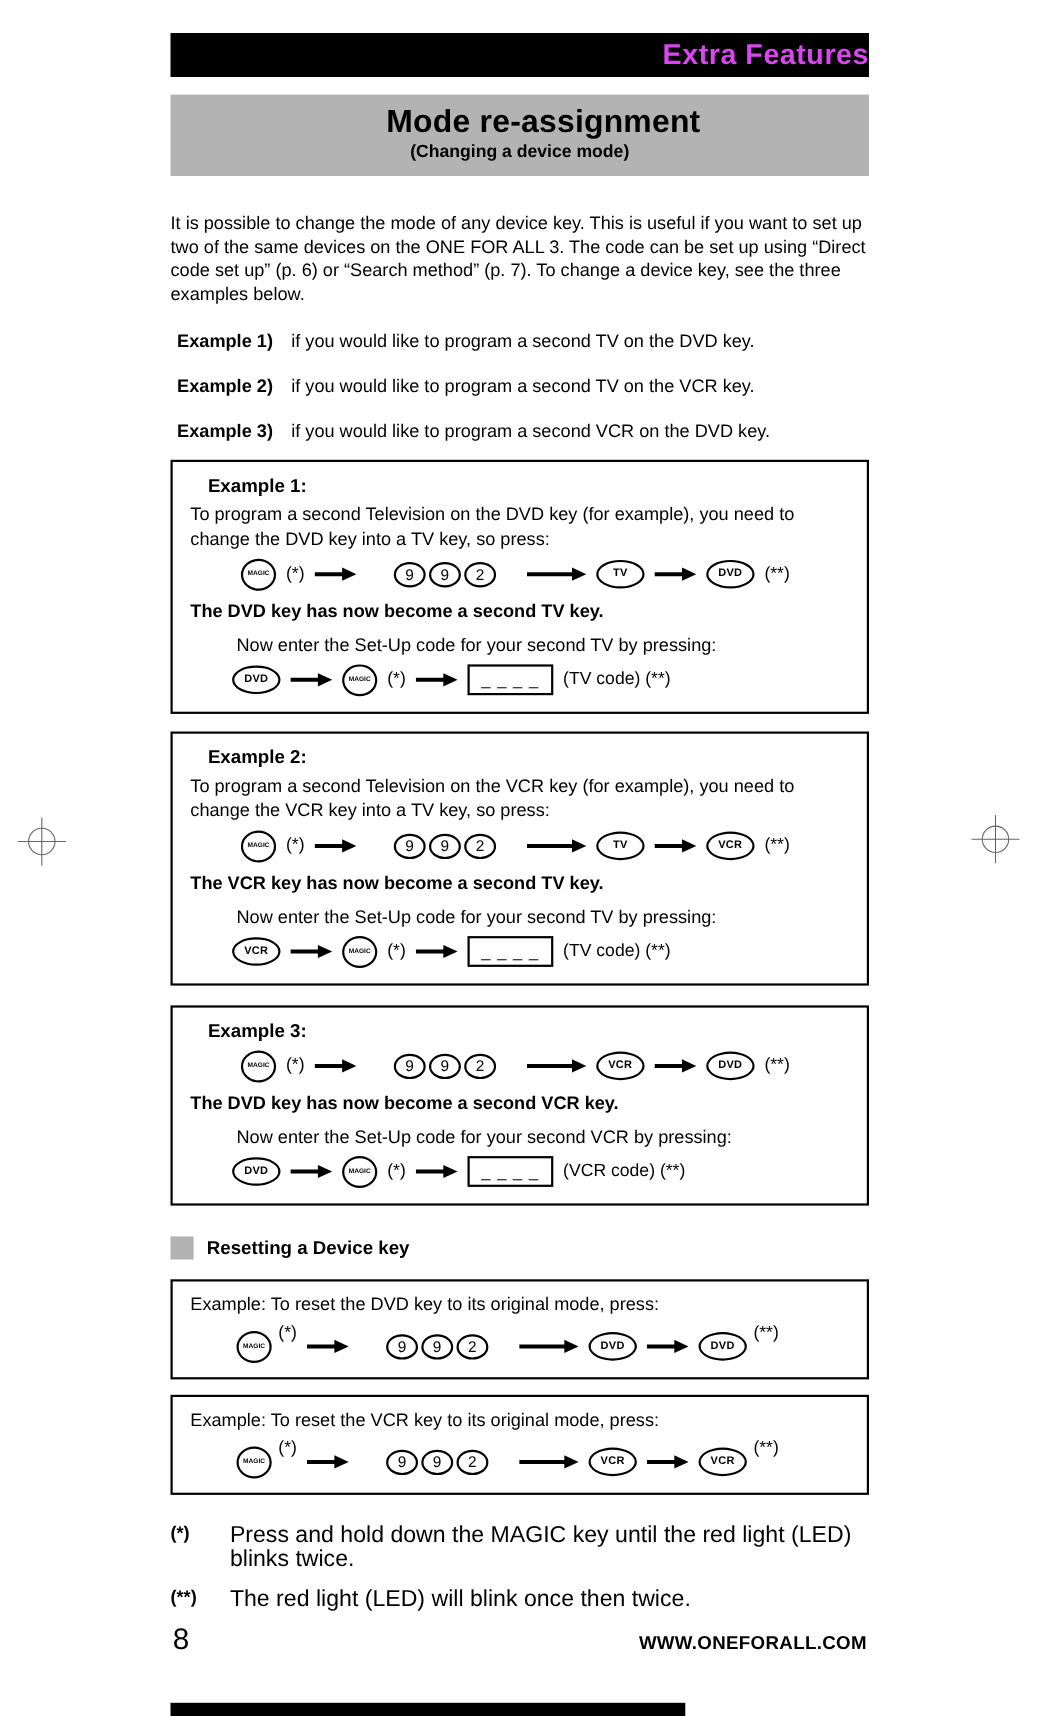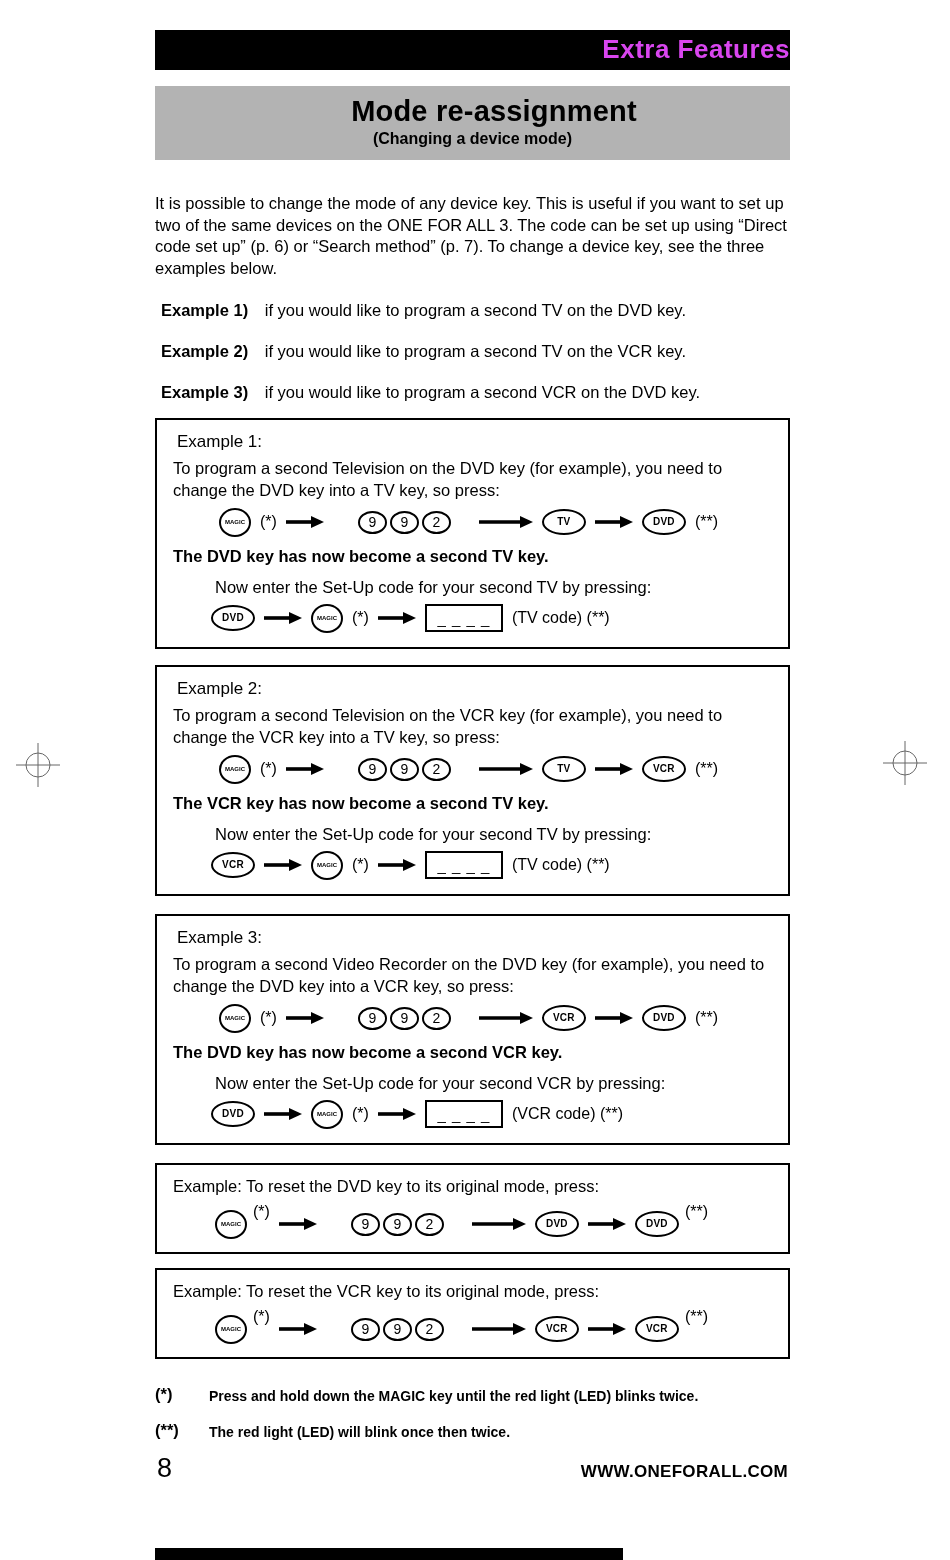--- a/index.html
+++ b/index.html
@@ -21,21 +21,21 @@
   .banner-gray .sub { font-size:16px; font-weight:bold; margin-top:2px; }
 
   .intro { margin-top:33px; font-size:16.5px; line-height:21.5px; }
 
   .exlist { margin-top:4px; }
   .exlist-item { margin-top:22px; font-size:16.5px; margin-left:6px; }
   .exlist-item b { margin-right:12px; }
 
   .exbox { border:2px solid #000; margin-top:16px; padding:12px 16px 12px; }
   .exbox3 { margin-top:18px; }
-  .extitle { font-size:17px; font-weight:normal; margin-left:4px; }
+  .extitle { font-size:17px; font-weight:bold; margin-left:16px; }
   .exdesc { margin-top:6px; font-size:16.5px; line-height:21.5px; }
   .exresult { font-weight:bold; margin-top:8px; font-size:16.5px; }
   .exsetup { margin-top:12px; margin-left:42px; font-size:16.5px; }
 
   .keyseq { display:flex; align-items:center; margin-top:4px; margin-left:46px; height:34px; }
   .keyseq2 { margin-left:38px; margin-top:4px; }
   .keyseq > * { margin-right:9px; }
   .keyseq .key-digit { margin-right:3px; }
   .gap { display:inline-block; width:16px; }
 
@@ -62,21 +62,21 @@
 
   .resetbox { border:2px solid #000; margin-top:18px; padding:12px 16px 8px; }
   .resetbox2 { margin-top:14px; }
   .resettext { font-size:16.5px; }
   .resetseq { margin-left:42px; margin-top:8px; height:40px; }
 
   .footnotes { margin-top:26px; }
   .footnote { display:flex; margin-top:14px; }
   .footnote:first-child { margin-top:0; }
   .fn-label { flex:none; width:54px; font-weight:bold; font-size:16.5px; }
-  .fn-text { font-weight:bold; font-size:14px; line-height:22px; }
+  .fn-text { font-weight:normal; font-size:21px; line-height:22px; }
 
   .footer-row { display:flex; justify-content:space-between; align-items:baseline; margin-top:10px; padding:0 2px; }
   .pagenum { font-size:27px; }
   .website { font-weight:bold; font-size:17px; letter-spacing:0.3px; }
 
   .crop { position:absolute; }
   .bottom-bar { position:absolute; left:155px; top:1548px; width:468px; height:12px; background:#000; }
 </style>
 </head>
 <body>
@@ -229,21 +229,20 @@
               <polygon points="25,1 38,7 25,13" fill="#000"></polygon>
             </svg>
           </span>
           <span class="codebox">_ _ _ _</span>
           <span class="seq-txt">(TV code) (**)</span>
         </div>
     </div>
 
     <div class="exbox exbox3">
       <div class="extitle">Example 3:</div>
-      <div class="exdesc">To program a second Video Recorder on the DVD key (for example), you need to change the DVD key into a VCR key, so press:</div>
       <div class="keyseq">
           <span class="key key-magic">MAGIC</span>
           <span class="seq-txt">(*)</span>
           <span class="arrow">
             <svg width="38" height="14" viewBox="0 0 38 14">
               <line x1="0" y1="7" x2="26" y2="7" stroke="#000" stroke-width="3.6"></line>
               <polygon points="25,1 38,7 25,13" fill="#000"></polygon>
             </svg>
           </span>
           <span class="gap"></span>
@@ -283,20 +282,24 @@
             <svg width="38" height="14" viewBox="0 0 38 14">
               <line x1="0" y1="7" x2="26" y2="7" stroke="#000" stroke-width="3.6"></line>
               <polygon points="25,1 38,7 25,13" fill="#000"></polygon>
             </svg>
           </span>
           <span class="codebox">_ _ _ _</span>
           <span class="seq-txt">(VCR code) (**)</span>
         </div>
     </div>
 
+    <div class="reset-heading">
+      <span class="bullet"></span>
+      <b>Resetting a Device key</b>
+    </div>
 
     <div class="resetbox">
       <div class="resettext">Example: To reset the DVD key to its original mode, press:</div>
       <div class="keyseq resetseq">
           <span class="key key-magic">MAGIC</span>
           <span class="seq-txt seq-sup">(*)</span>
           <span class="arrow">
             <svg width="38" height="14" viewBox="0 0 38 14">
               <line x1="0" y1="7" x2="26" y2="7" stroke="#000" stroke-width="3.6"></line>
               <polygon points="25,1 38,7 25,13" fill="#000"></polygon>

